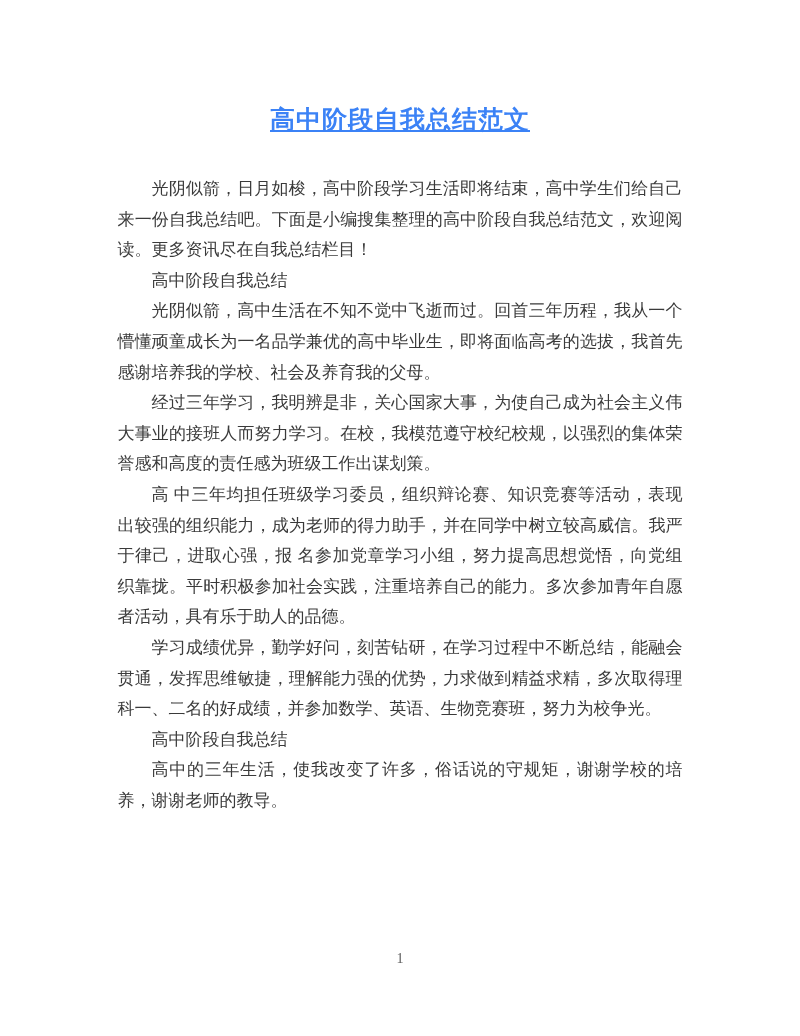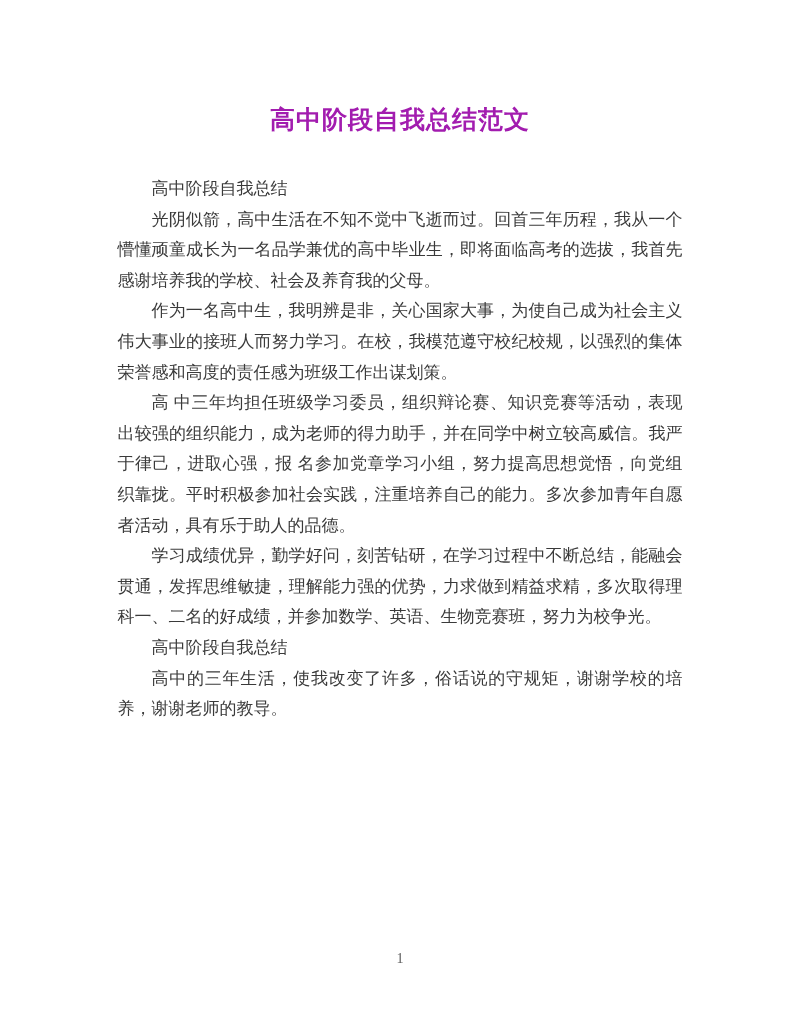--- a/index.html
+++ b/index.html
@@ -17,21 +17,22 @@
     font-family: "Liberation Serif", "DejaVu Serif", serif;
   }
   .title {
     margin-top: 101px;
     text-align: center;
     font-family: "Liberation Sans", "DejaVu Sans", sans-serif;
     font-weight: bold;
     font-size: 25px;
     line-height: 36px;
     letter-spacing: 1px;
-    color: #a21caf; 
+    color: #3b82f6; 
+    text-decoration: underline;
   }
   .content {
     width: 565px;
     margin: 37px auto 0 auto;
     font-size: 17px;
     line-height: 30.6px;
     text-align: justify;
     color: #3a3a3a;
   }
   .content p {
@@ -50,23 +51,24 @@
   }
 </style>
 </head>
 <body>
 
 <div class="page">
 
   <h1 class="title">高中阶段自我总结范文</h1>
 
   <div class="content">
+    <p>光阴似箭，日月如梭，高中阶段学习生活即将结束，高中学生们给自己来一份自我总结吧。下面是小编搜集整理的高中阶段自我总结范文，欢迎阅读。更多资讯尽在自我总结栏目！</p>
     <p>高中阶段自我总结</p>
     <p>光阴似箭，高中生活在不知不觉中飞逝而过。回首三年历程，我从一个懵懂顽童成长为一名品学兼优的高中毕业生，即将面临高考的选拔，我首先感谢培养我的学校、社会及养育我的父母。</p>
-    <p>作为一名高中生，我明辨是非，关心国家大事，为使自己成为社会主义伟大事业的接班人而努力学习。在校，我模范遵守校纪校规，以强烈的集体荣誉感和高度的责任感为班级工作出谋划策。</p>
+    <p>经过三年学习，我明辨是非，关心国家大事，为使自己成为社会主义伟大事业的接班人而努力学习。在校，我模范遵守校纪校规，以强烈的集体荣誉感和高度的责任感为班级工作出谋划策。</p>
     <p>高 中三年均担任班级学习委员，组织辩论赛、知识竞赛等活动，表现出较强的组织能力，成为老师的得力助手，并在同学中树立较高威信。我严于律己，进取心强，报 名参加党章学习小组，努力提高思想觉悟，向党组织靠拢。平时积极参加社会实践，注重培养自己的能力。多次参加青年自愿者活动，具有乐于助人的品德。</p>
     <p>学习成绩优异，勤学好问，刻苦钻研，在学习过程中不断总结，能融会贯通，发挥思维敏捷，理解能力强的优势，力求做到精益求精，多次取得理科一、二名的好成绩，并参加数学、英语、生物竞赛班，努力为校争光。</p>
     <p>高中阶段自我总结</p>
     <p>高中的三年生活，使我改变了许多，俗话说的守规矩，谢谢学校的培养，谢谢老师的教导。</p>
   </div>
 
   <div class="page-number">1</div>
 
 </div>
 

